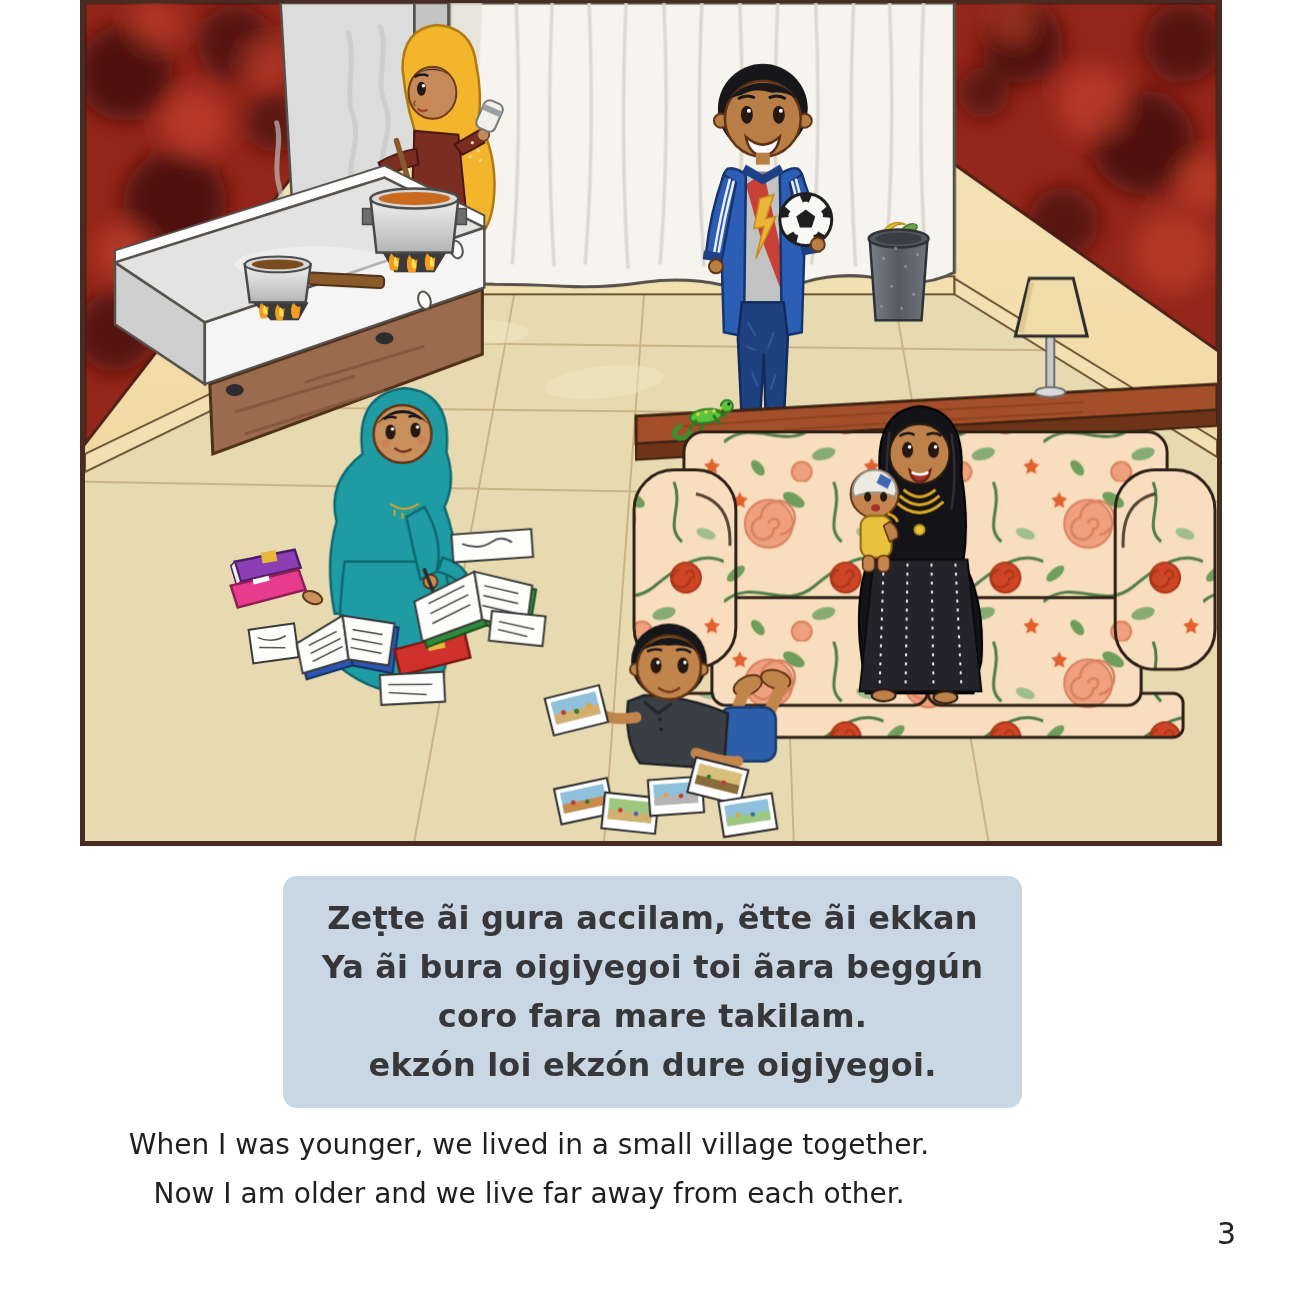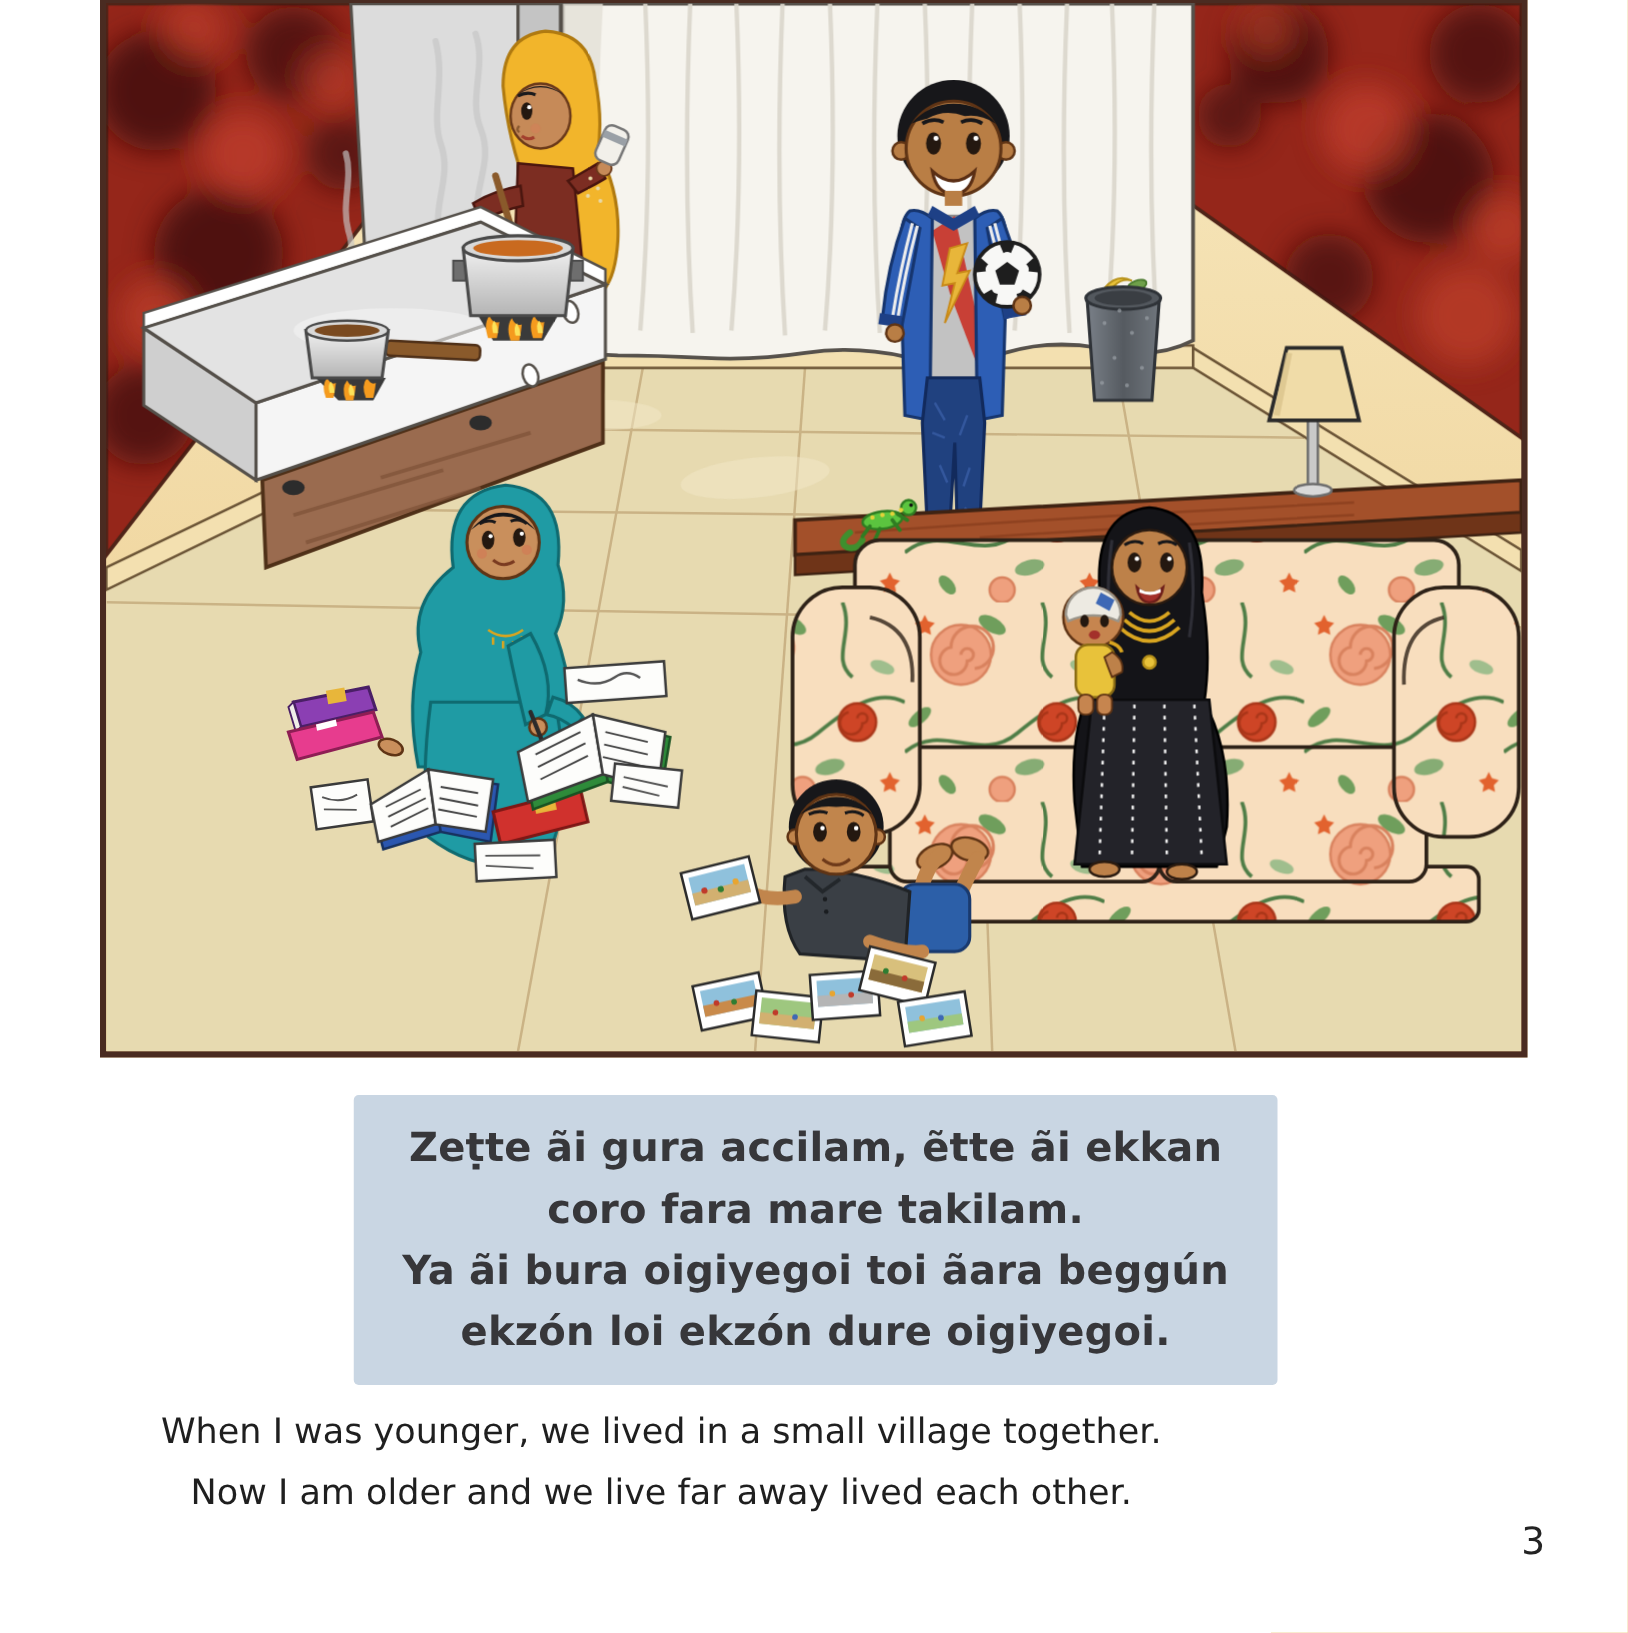--- a/index.html
+++ b/index.html
@@ -9,21 +9,21 @@
     font-family:"DejaVu Sans","Liberation Sans",sans-serif;
   }
   .frame{
     position:absolute;left:80px;top:0;width:1142px;height:846px;
     border:5px solid var(--frame-border,#4a2b21);border-top-width:3px;
     box-sizing:border-box;background:#f2d79e;
   }
   .frame svg{display:block;width:100%;height:100%}
   .story-box{
     position:absolute;left:283px;top:876px;width:739px;height:232px;
-    background:var(--story-box-bg,#c9d6e3);border-radius:4px;
+    background:var(--story-box-bg,#c9d6e3);border-radius:14px;
     display:flex;flex-direction:column;justify-content:center;align-items:center;
   }
   .story-line{
     font-weight:700;font-size:32px;line-height:49px;white-space:nowrap;
     color:var(--story-text,#37373a);letter-spacing:.2px;
   }
   .english{position:absolute;left:0;top:1120px;width:1058px;text-align:center}
   .english-line{font-size:28px;line-height:49px;color:var(--english-text,#1f1f1f)}
   .page-number{position:absolute;top:1216px;right:66px;font-size:30px;color:#232323}
 </style>
@@ -567,23 +567,23 @@
     <g transform="rotate(-3 328 687)">
           <rect x="296" y="672" width="64" height="30" fill="#fdfdfb" stroke="#3a3a3a" stroke-width="2"></rect>
           <path d="M304,682 l44,2 M304,690 l38,4" fill="none" stroke="#555" stroke-width="1.5"></path>
         </g>
   </g>
 </svg>
 </div>
 
 <div class="story-box">
   <div class="story-line">Zeṭte ãi gura accilam, ẽtte ãi ekkan</div>
+  <div class="story-line">Ya ãi bura oigiyegoi toi ãara beggún</div>
   <div class="story-line">coro fara mare takilam.</div>
-  <div class="story-line">Ya ãi bura oigiyegoi toi ãara beggún</div>
   <div class="story-line">ekzón loi ekzón dure oigiyegoi.</div>
 </div>
 
 <div class="english">
   <div class="english-line">When I was younger, we lived in a small village together.</div>
-  <div class="english-line">Now I am older and we live far away lived each other.</div>
+  <div class="english-line">Now I am older and we live far away from each other.</div>
 </div>
 
 <div class="page-number">3</div>
 
 </body></html>

